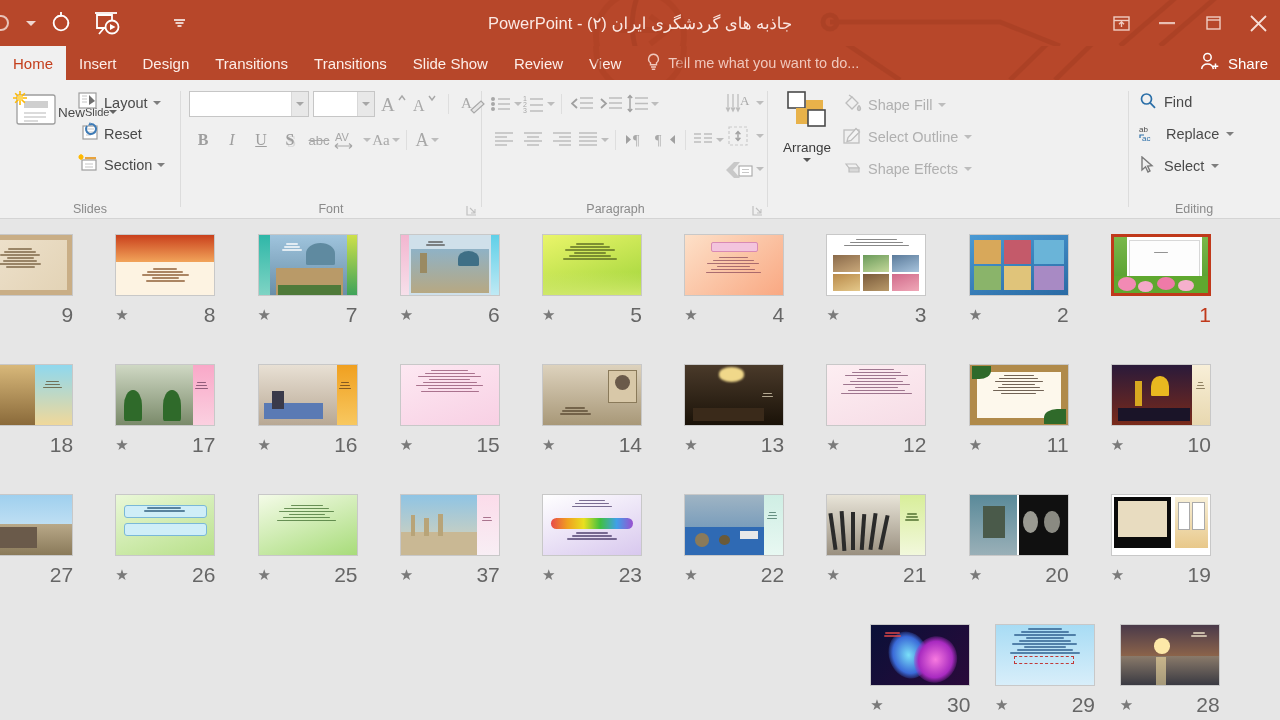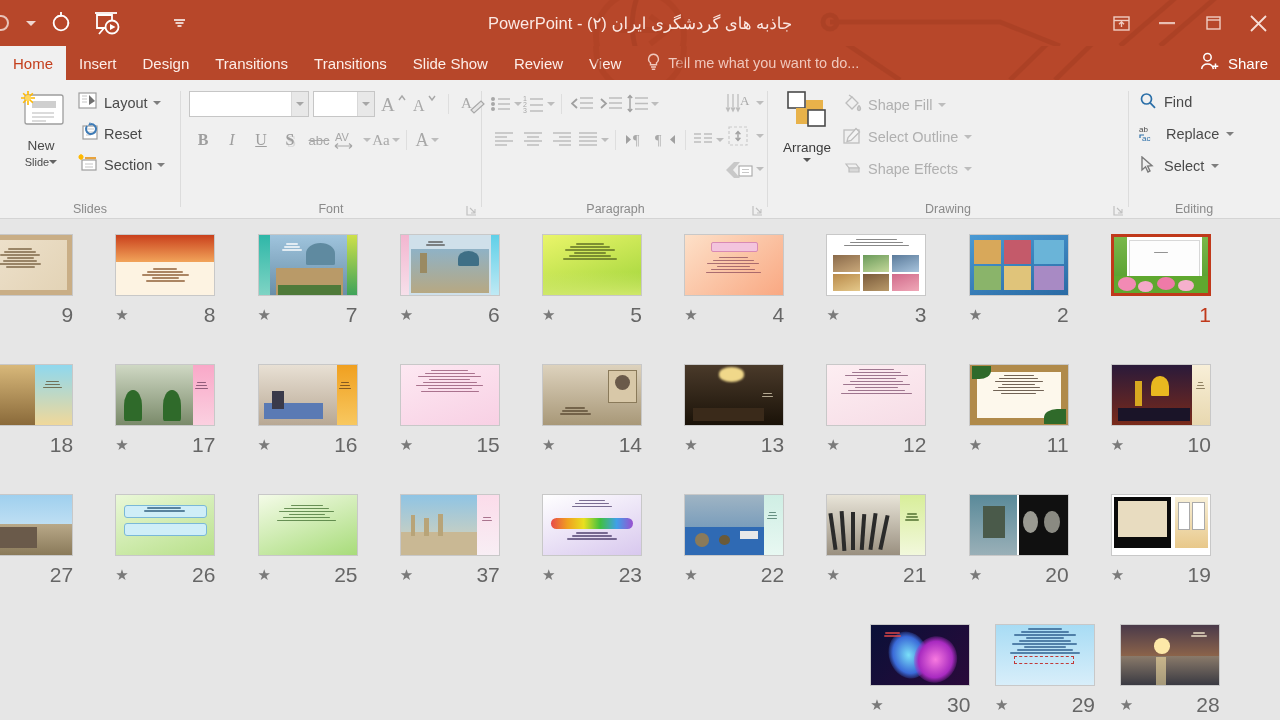--- a/index.html
+++ b/index.html
@@ -90,21 +90,21 @@
   }
   .grp-sep { width: 1px; background: #dcdcdc; height: 116px; align-self: center; }
   .dlg {
     position: absolute; right: 4px; bottom: 3px;
     width: 11px; height: 11px; opacity: .55;
   }
 
   
   .g-slides { width: 180px; }
   .bigbtn {
-    width: 66px; display: flex; flex-direction: column; align-items: center;
+    width: 66px; display: flex; flex-direction: row; align-items: center;
     padding-top: 4px; color: #4a4a4a;
   }
   .bigbtn .lbl { font-size: 13.5px; line-height: 16px; text-align: center; margin-top: 2px; }
   .bigbtn .lbl2 { font-size: 11px; line-height: 16px; display:flex; align-items:center; }
   .smallrows { display: flex; flex-direction: column; gap: 2px; padding-top: 4px; }
   .smallbtn {
     display: flex; align-items: center; gap: 5px;
     height: 29px; padding: 0 4px;
     font-size: 14.5px; color: #b0b0b0;
   }
@@ -651,27 +651,20 @@
                 <path d="M4 6 L14 6 L17 10 L7 10 Z" fill="#f0f0f0" stroke="#bdbdbd" stroke-width="1.2"></path>
                 <path d="M7 10 L17 10 L17 14 L7 14 Z" fill="#d8d8d8" stroke="#bdbdbd" stroke-width="1.2"></path>
               </svg>
             </span>
             <span>Shape Effects</span>
             <i class="caret-g" style="color:#b4b4b4;"></i>
           </div>
         </div>
       </div>
     </div>
-    <div class="grp-label">
-      <span>Drawing</span>
-      <svg class="dlg" viewBox="0 0 11 11">
-          <path d="M1 1 L1 10 L10 10" fill="none" stroke="#9a9a9a" stroke-width="1.2"></path>
-          <path d="M4 3 L9 8 M9 4 L9 8 L5 8" stroke="#9a9a9a" stroke-width="1.1" fill="none"></path>
-        </svg>
-    </div>
   </div>
   <div class="grp-sep"></div>
 
   <div class="grp g-edit">
     <div class="grp-body">
       <div class="editcol">
         <div class="editbtn">
           <span>
             <svg width="18" height="18" viewBox="0 0 18 18" fill="none" stroke="#2b6fa8" stroke-width="1.7">
                 <circle cx="7.5" cy="7" r="5"></circle>

